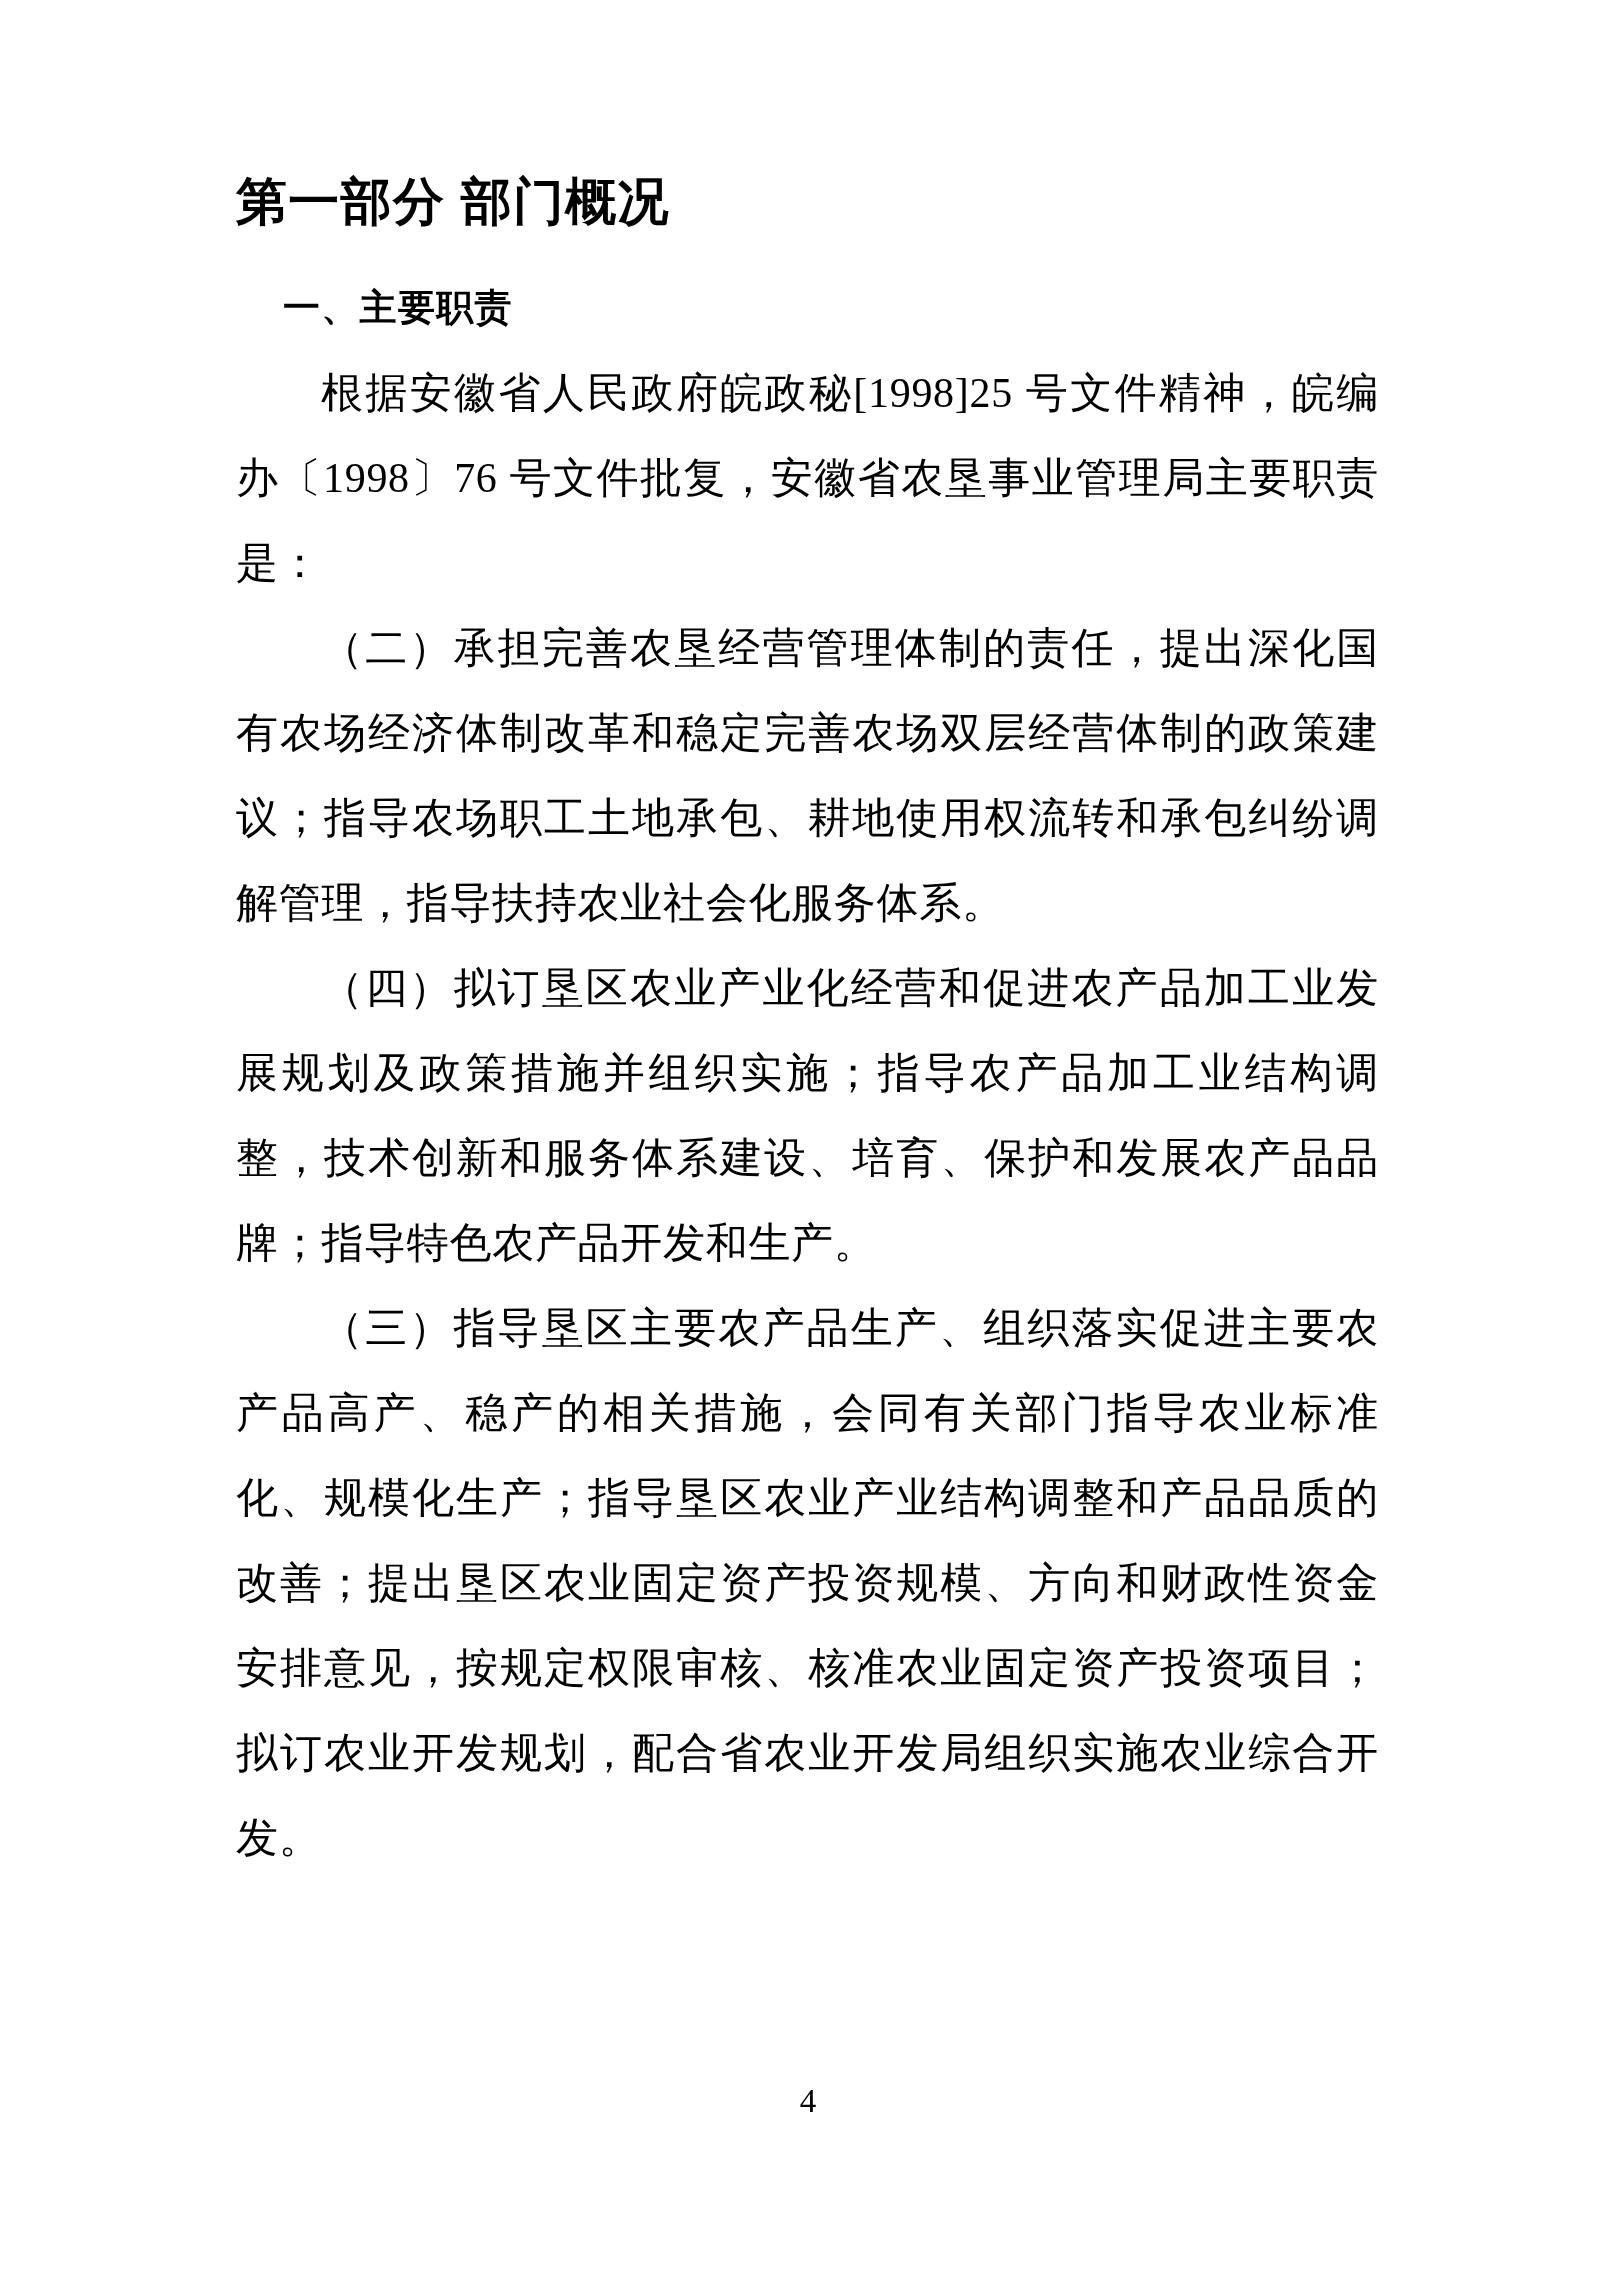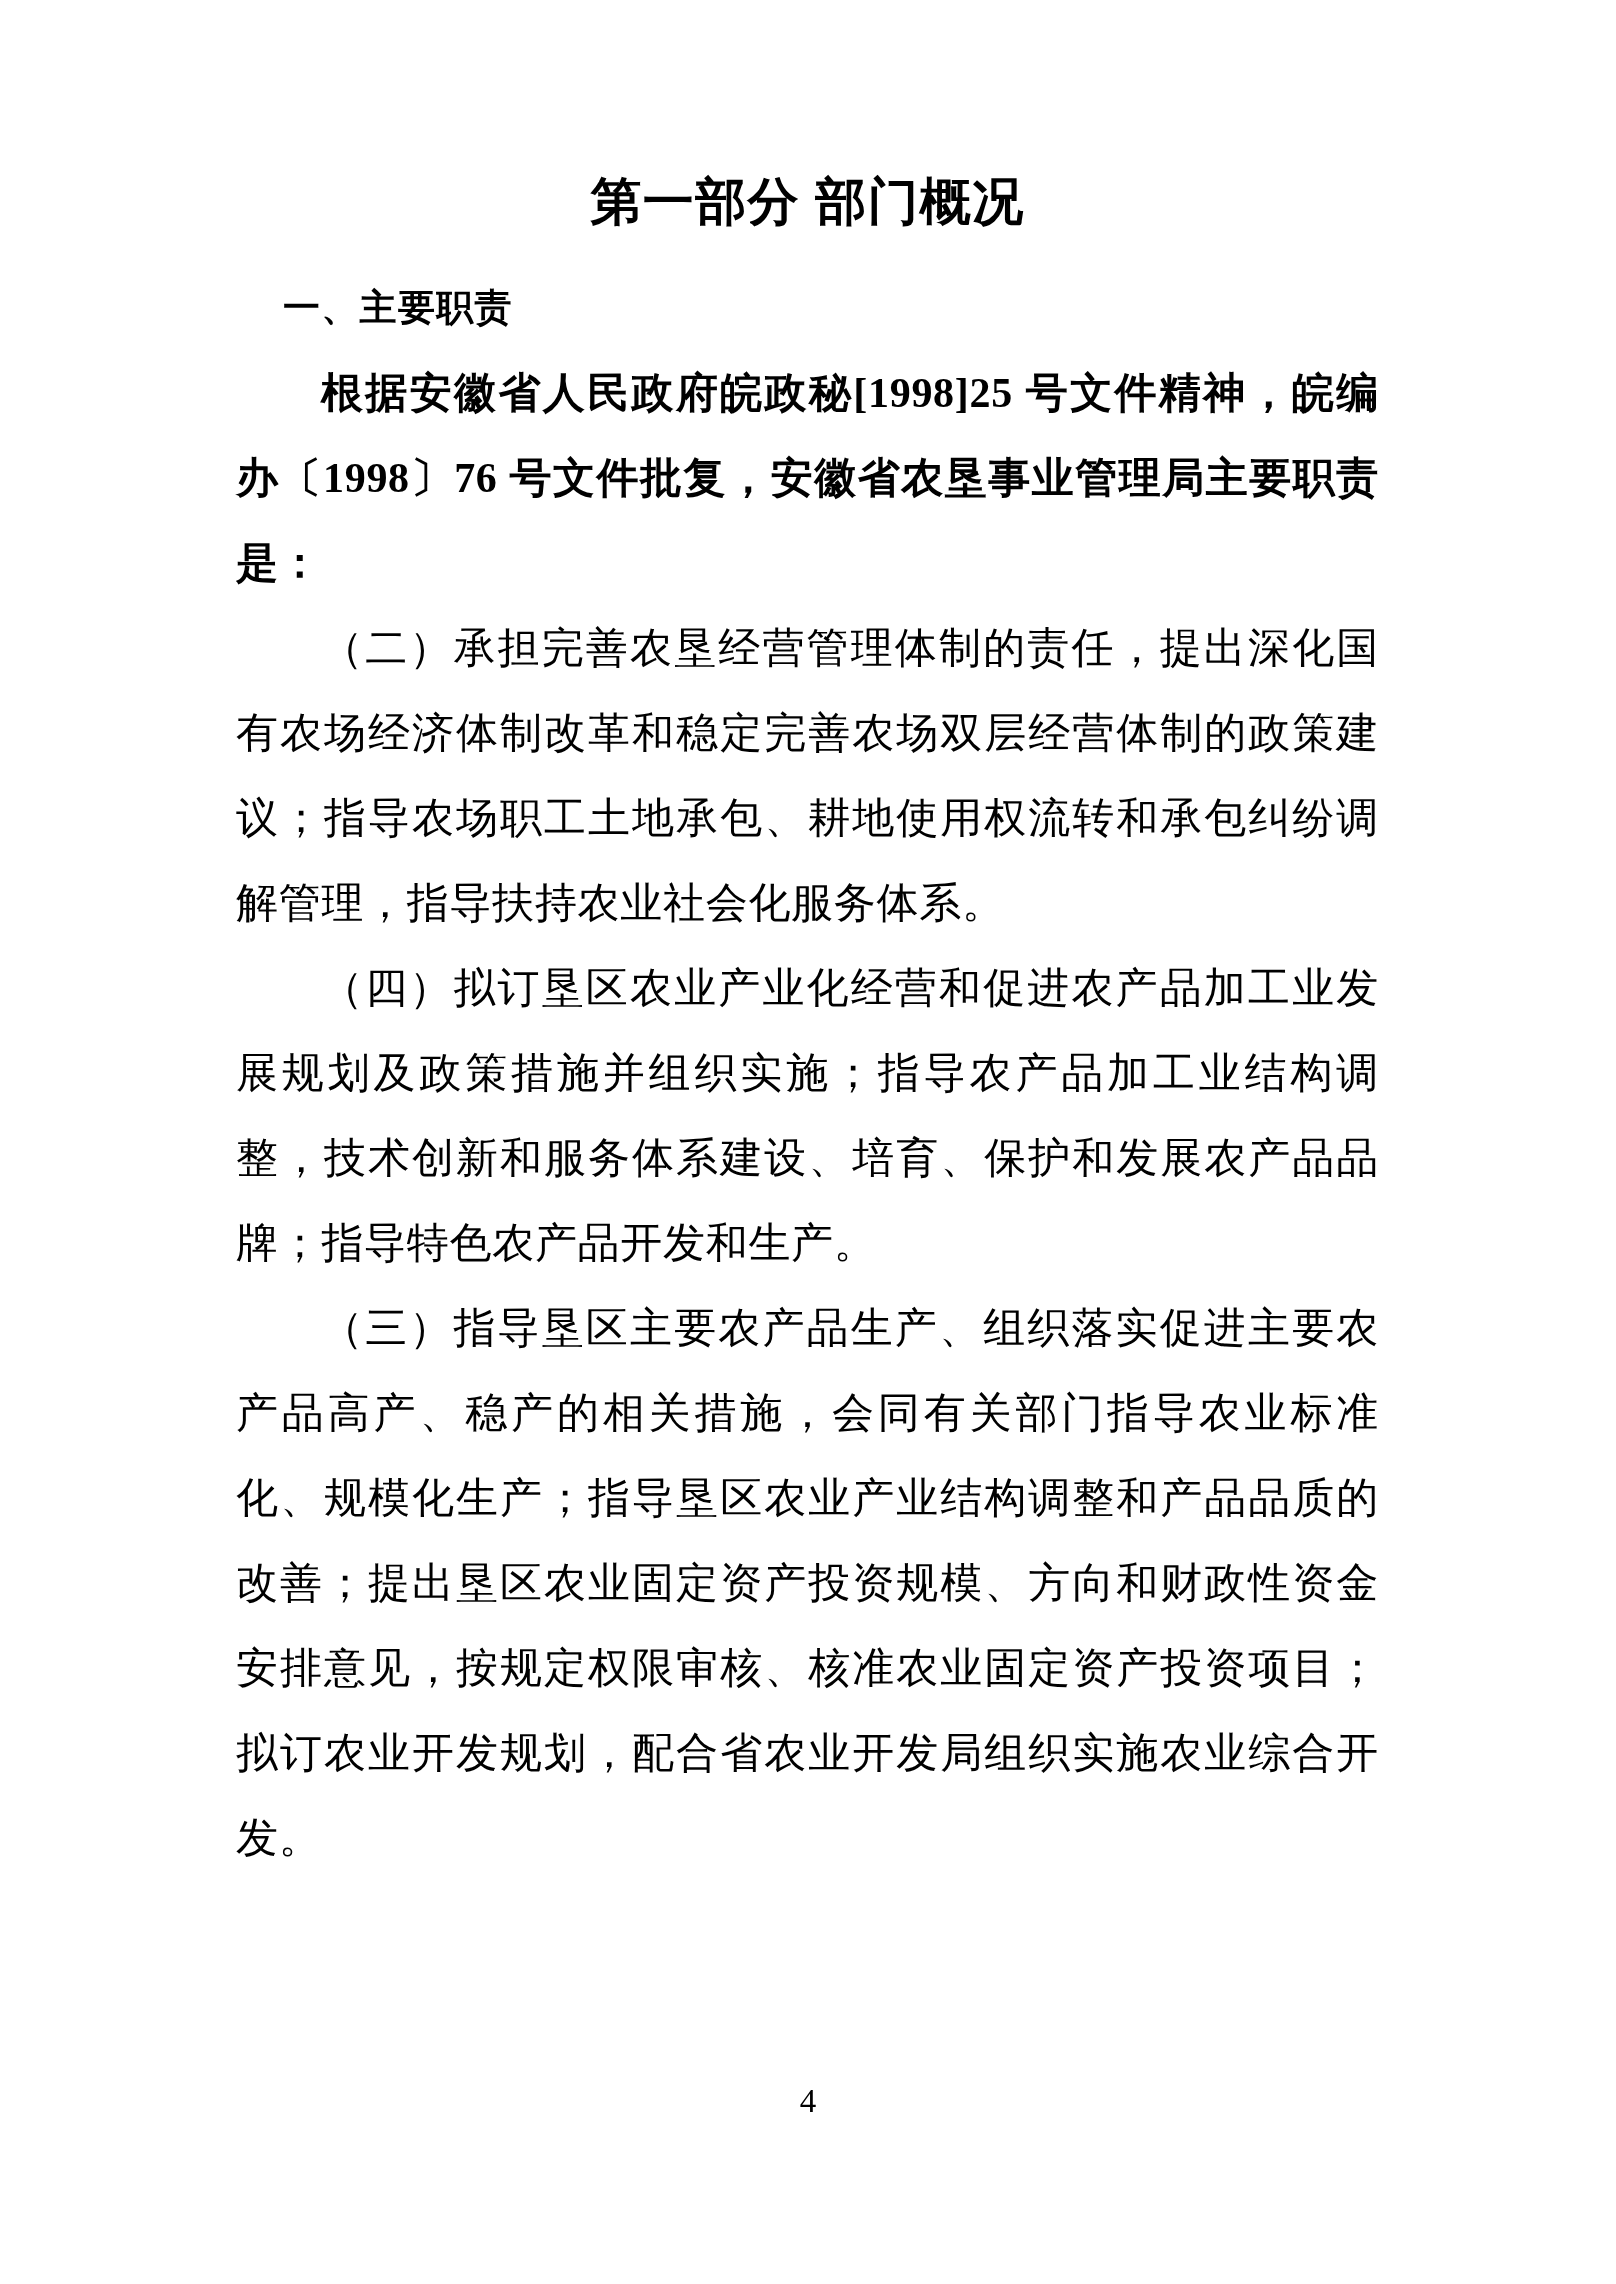--- a/index.html
+++ b/index.html
@@ -21,21 +21,20 @@
     position: absolute;
     left: 236px;
     top: 163px;
     width: 1143px;
   }
   .doc-title {
     font-family: "Liberation Sans", sans-serif;
     font-size: 51px;
     font-weight: bold;
     line-height: 78px;
-    text-align: center;
     letter-spacing: 1.3px;
     margin: 0;
   }
   .section-heading {
     font-family: "Liberation Sans", sans-serif;
     font-size: 37px;
     font-weight: bold;
     line-height: 73px;
     margin: 30px 0 0 47px;
     letter-spacing: 1.3px;
@@ -44,21 +43,20 @@
     font-size: 42px;
     line-height: 85px;
     text-align: justify;
     text-justify: inter-character;
     text-indent: 85px;
     margin: 0;
     letter-spacing: 0.7px;
   }
   .body-par:first-of-type {
     margin-top: 6.5px;
-    font-weight: bold;
   }
   .page-number {
     position: absolute;
     top: 2082px;
     left: 0;
     width: 100%;
     text-align: center;
     font-size: 33px;
     line-height: 39px;
     font-family: "Liberation Serif", serif;

